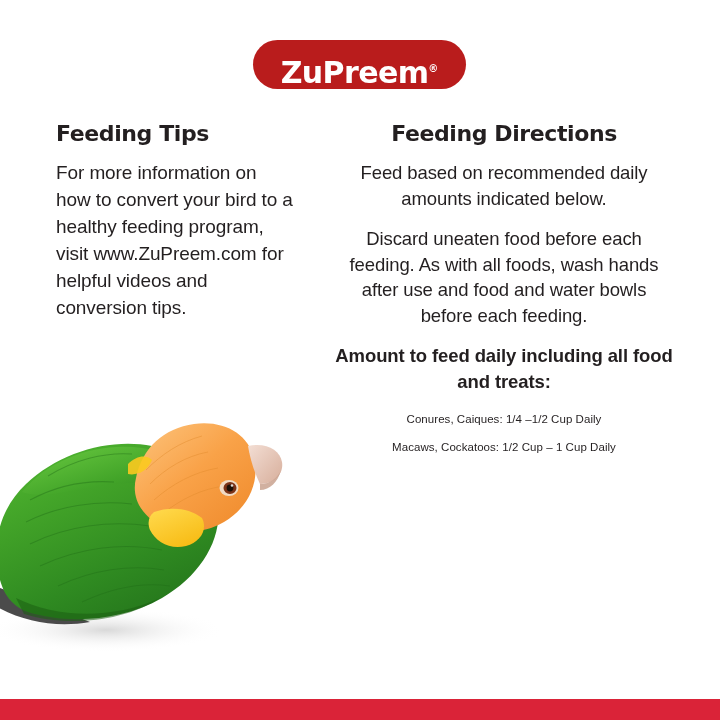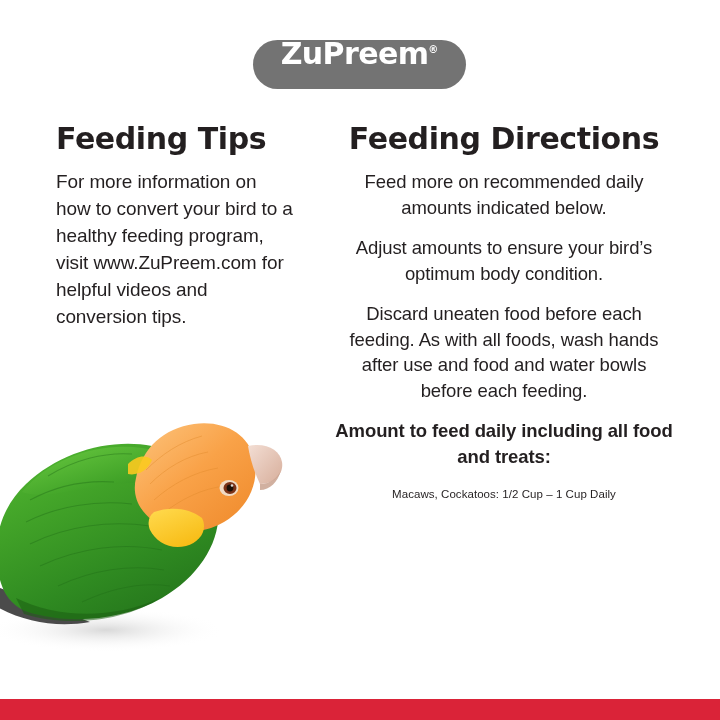--- a/index.html
+++ b/index.html
@@ -27,24 +27,24 @@
   .logo-wrap {
     position: absolute;
     left: 253px;
     top: 40px;
     width: 213px;
     height: 49px;
   }
   .logo-pill {
     width: 100%;
     height: 100%;
-    background: #737373;
+    background: #b91c1c;
     border-radius: 26px;
     display: flex;
-    align-items: flex-start;
+    align-items: flex-end;
     justify-content: center;
   }
   .logo-text {
     color: #ffffff;
     font-family: "DejaVu Sans", sans-serif;
     font-size: 30px;
     font-weight: 700;
     letter-spacing: -0.6px;
     line-height: 1;
     position: relative;
@@ -69,21 +69,21 @@
     position: absolute;
     left: 334px;
     top: 122px;
     width: 340px;
     text-align: center;
   }
 
   h2.section-heading {
     margin: 0 0 14px 0;
     font-family: "DejaVu Sans", sans-serif;
-    font-size: 30px;
+    font-size: 22px;
     font-weight: 700;
     letter-spacing: -0.4px;
     line-height: 1.1;
     color: #231f20;
   }
 
   .body-text {
     margin: 0;
     font-size: 19px;
     line-height: 1.42;
@@ -148,26 +148,26 @@
   </div>
 
   <div class="col-left">
     <h2 class="section-heading">Feeding Tips</h2>
     <p class="body-text">For more information on how to convert your bird to a healthy feeding program, visit www.ZuPreem.com for helpful videos and conversion tips.</p>
   </div>
 
   <div class="col-right">
     <h2 class="section-heading">Feeding Directions</h2>
 
-    <p class="body-text">Feed more on recommended daily amounts indicated below.</p>
-    <p class="body-text">Adjust amounts to ensure your bird’s optimum body condition.</p>
+    <p class="body-text">Feed based on recommended daily amounts indicated below.</p>
     <p class="body-text">Discard uneaten food before each feeding. As with all foods, wash hands after use and food and water bowls before each feeding.</p>
     <p class="body-text">Amount to feed daily including all food and treats:</p>
 
     <div class="amounts">
+      <div class="amount-line">Conures, Caiques: 1/4 –1/2 Cup Daily</div>
       <div class="amount-line">Macaws, Cockatoos: 1/2 Cup – 1 Cup Daily</div>
     </div>
   </div>
 
   <svg class="bird" viewBox="0 0 320 286" xmlns="http://www.w3.org/2000/svg">
     <defs>
       <linearGradient id="gBody" x1="0.15" y1="0.05" x2="0.7" y2="1">
         <stop offset="0" stop-color="#4fb42f"></stop>
         <stop offset="0.35" stop-color="#3f9f27"></stop>
         <stop offset="0.7" stop-color="#2f8a21"></stop>

